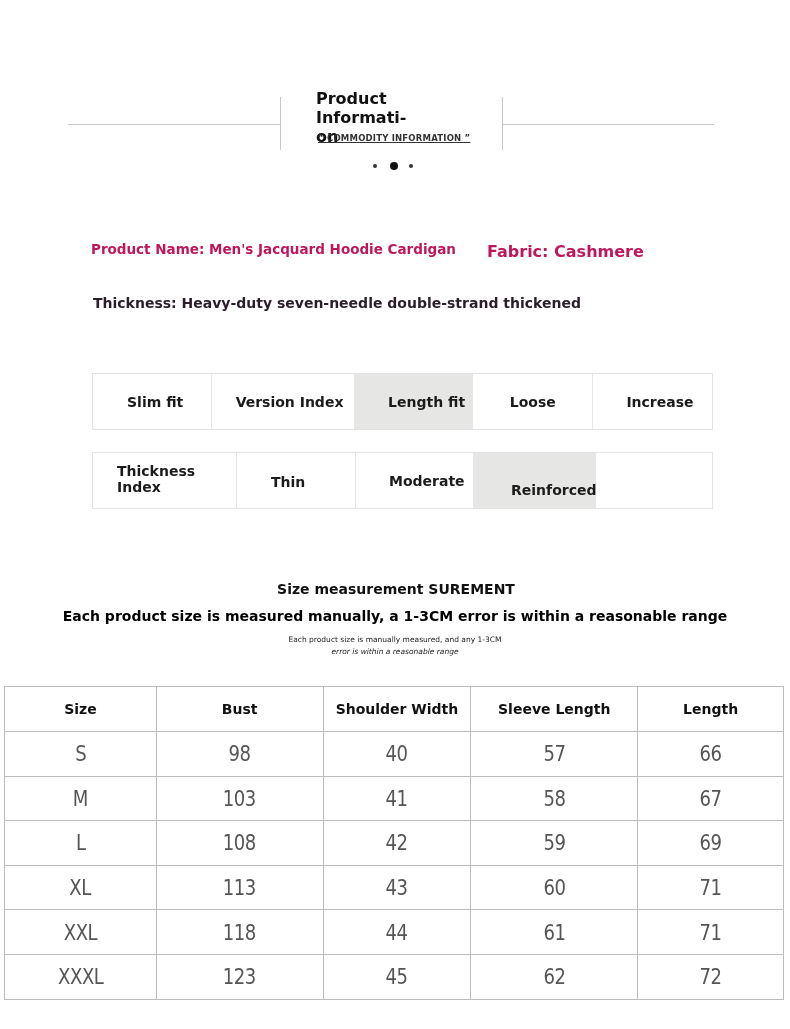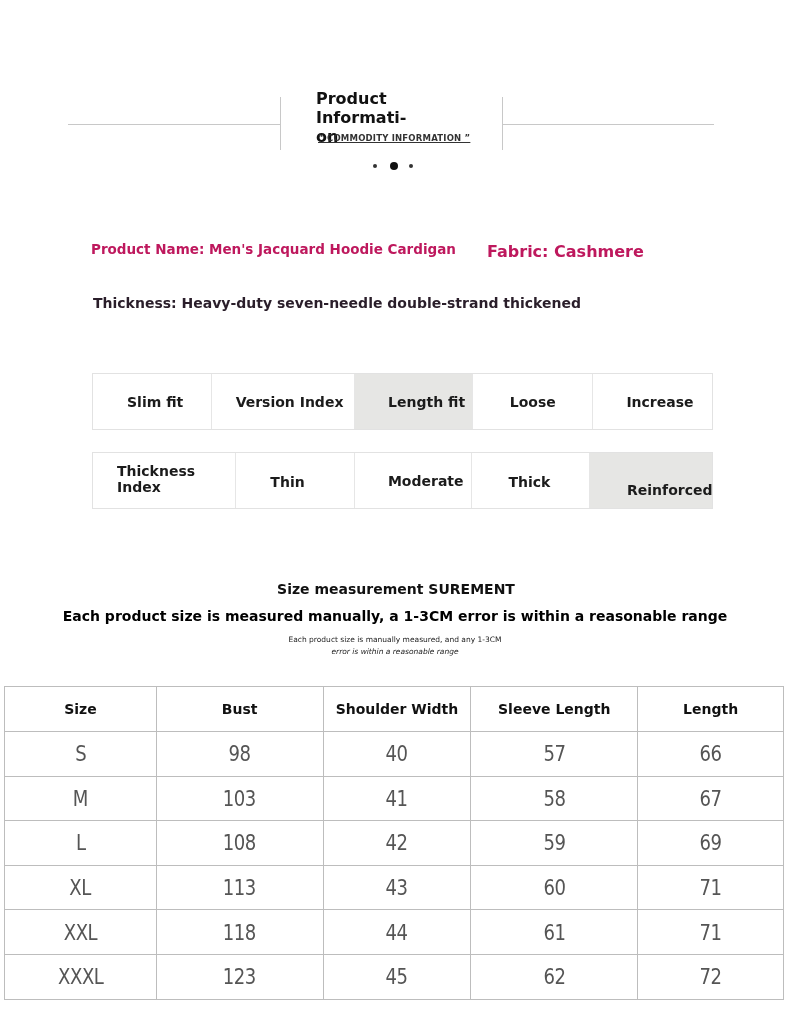--- a/index.html
+++ b/index.html
@@ -58,21 +58,20 @@
   <div class="cell" style="width:144px; padding-left:24px;">Version Index</div>
   <div class="cell shade" style="width:118px; padding-left:33px;">Length fit</div>
   <div class="cell" style="width:121px; padding-left:37px;">Loose</div>
   <div class="cell" style="width:119px; padding-left:33px;">Increase</div>
 </div>
 
 <div class="idx" style="top:452px;">
   <div class="cell" style="width:144px; padding-left:24px; padding-bottom:4px;">Thickness Index</div>
   <div class="cell" style="width:119px; padding-left:34px; padding-top:3px;">Thin</div>
   <div class="cell" style="width:118px; padding-left:33px;">Moderate</div>
-  <div class="cell" style="width:118px; padding-left:36px; padding-top:3px;">Thick</div>
   <div class="cell shade" style="width:122px; padding-left:37px; padding-top:18px;">Reinforced</div>
 </div>
 
 <div class="center" style="top:581px; font-size:14px; font-weight:bold; color:#111; padding-left:2px;">Size measurement SUREMENT</div>
 <div class="center" style="top:608px; font-size:14px; font-weight:bold; color:#000000; padding-left:0px;">Each product size is measured manually, a 1-3CM error is within a reasonable range</div>
 <div class="center" style="top:635px; font-size:7.5px; color:#222;">Each product size is manually measured, and any 1-3CM</div>
 <div class="center" style="top:647px; font-size:7.5px; color:#222;font-style:italic;">error is within a reasonable range</div>
 
 <table class="size">
   <colgroup>

